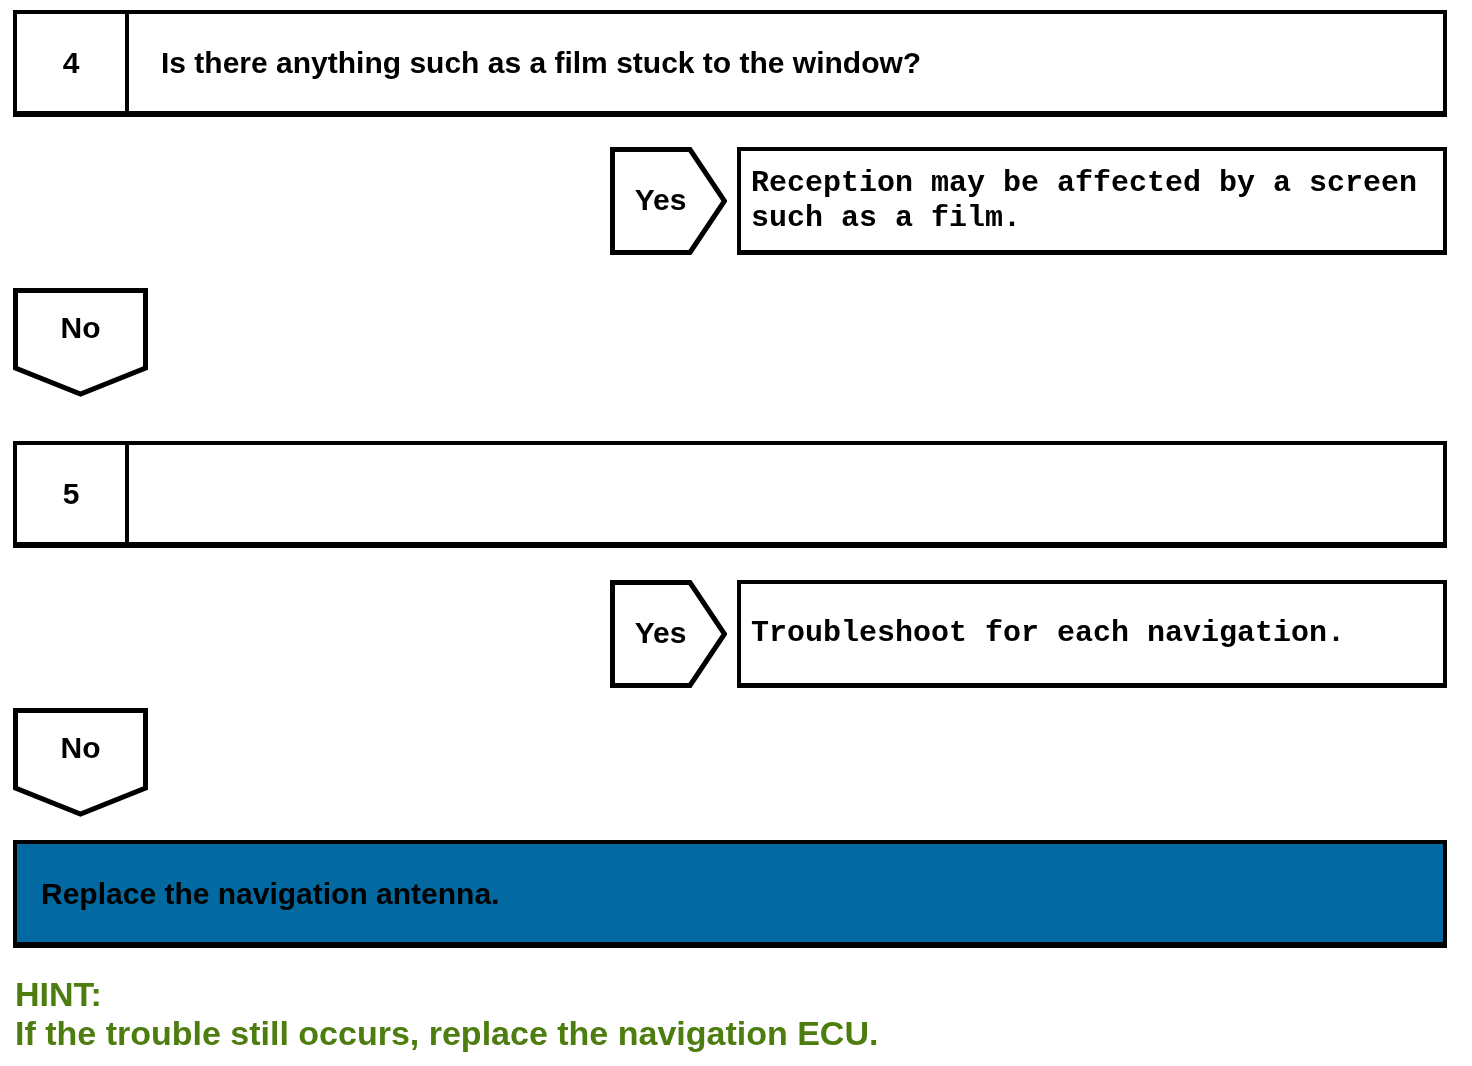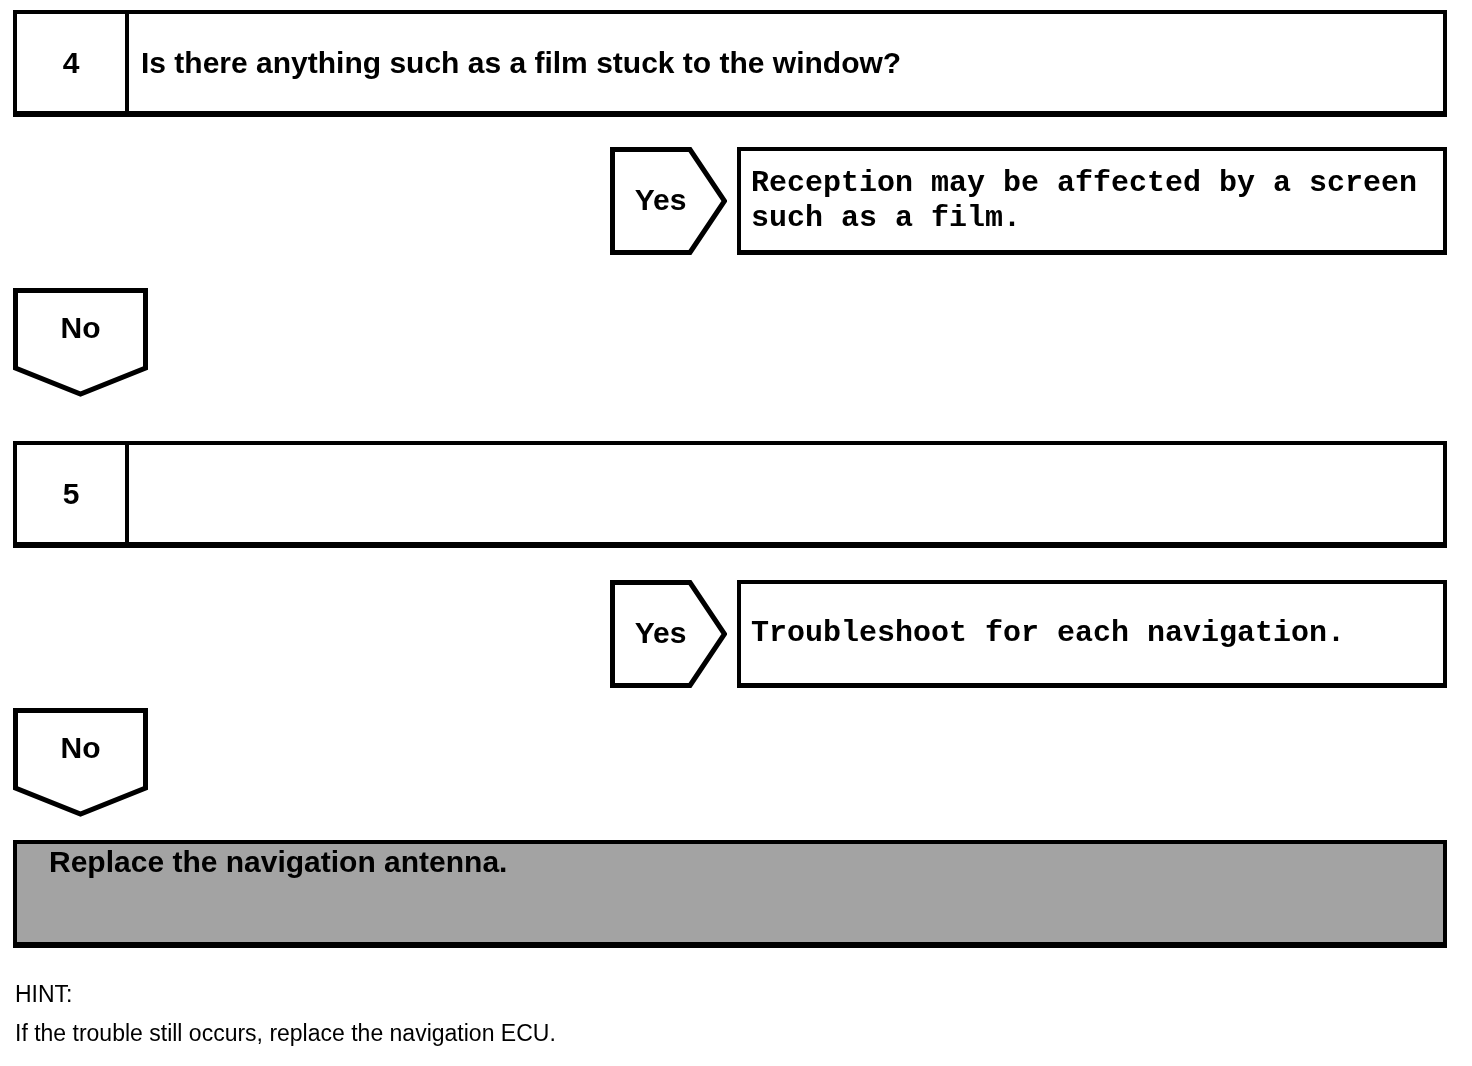--- a/index.html
+++ b/index.html
@@ -38,20 +38,21 @@
     border-right: 4px solid #000;
     display: flex;
     align-items: center;
     justify-content: center;
   }
   .q-cell {
     flex: 1;
     display: flex;
     align-items: center;
     padding-left: 12px;
+    margin-left: 20px;
   }
   .q-text { max-width: 1180px; }
   
   .yes-pent {
     position: absolute;
     left: 610px;
     width: 117px;
     height: 104px;
   }
   .yes-pent svg { position: absolute; left: 0; top: 0; display: block; }
@@ -89,34 +90,34 @@
   }
   
   .final-box {
     position: absolute;
     left: 13px;
     top: 840px;
     width: 1434px;
     height: 108px;
     border: 4px solid #000;
     border-bottom-width: 6px;
-    background: #a3a3a3;
+    background: #0369a1;
     display: flex;
-    align-items: flex-start;
-    padding-left: 32px;
+    align-items: center;
+    padding-left: 24px;
   }
   
   .hint {
     position: absolute;
     left: 15px;
     top: 975px;
-    font-weight: normal;
-    font-size: 23px;
+    font-weight: bold;
+    font-size: 34px;
     line-height: 39px;
-    color: #000000;
+    color: #4d7c0f;
   }
 </style>
 </head>
 <body>
 
 <div class="canvas">
 
   <div class="step-box" style="top:10px">
     <div class="num-cell">
       <span class="bold-text">4</span>

